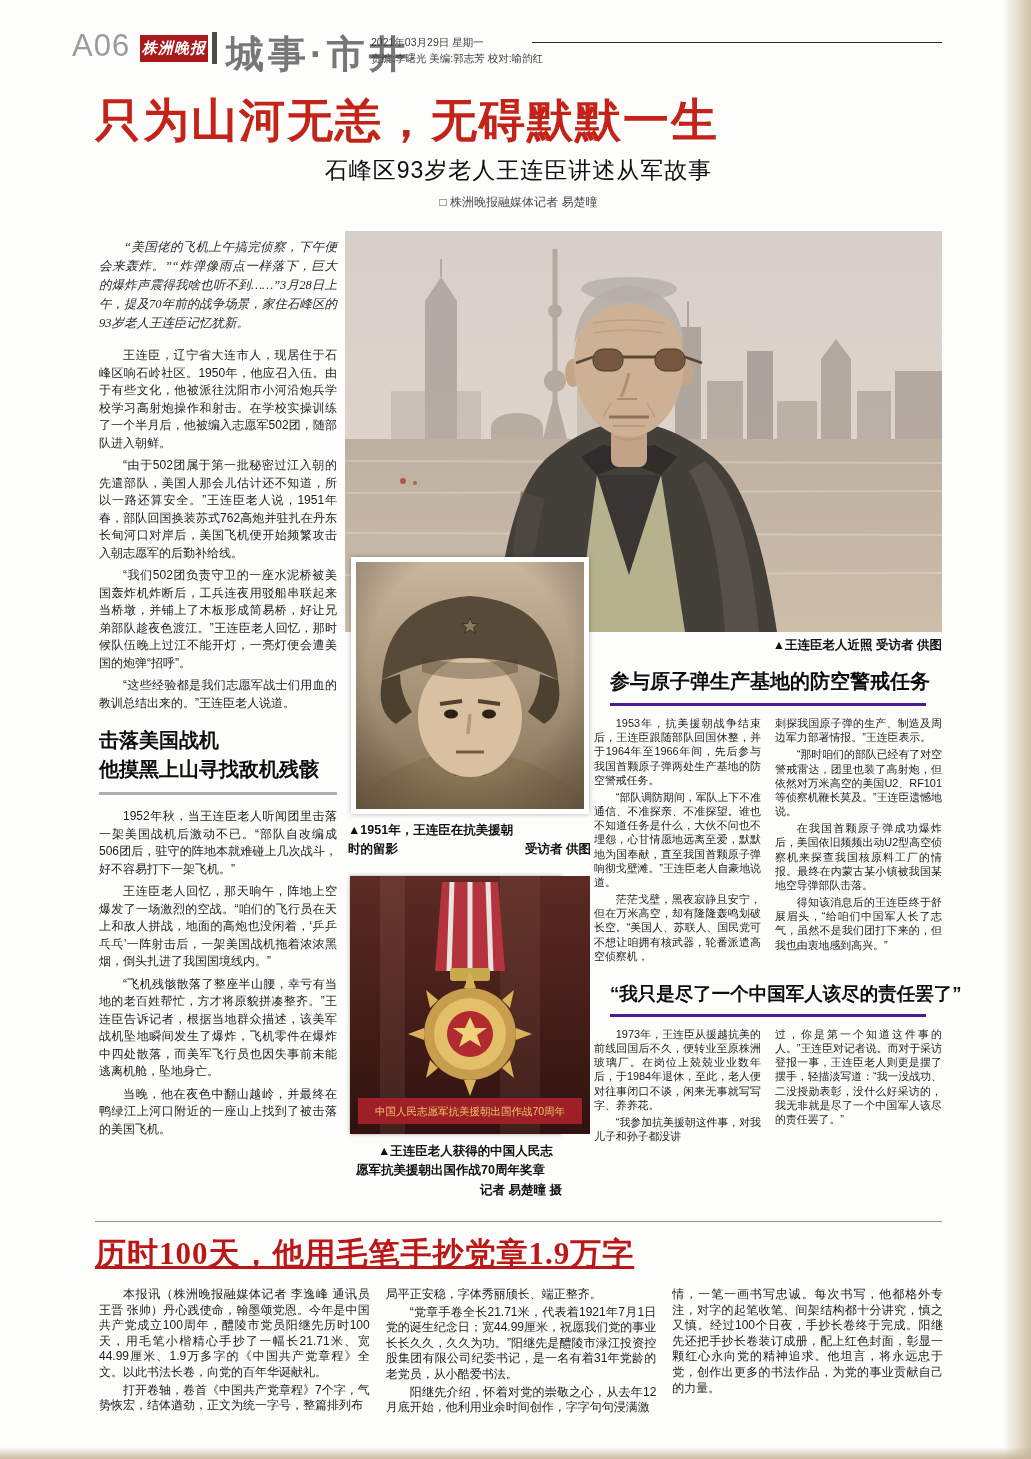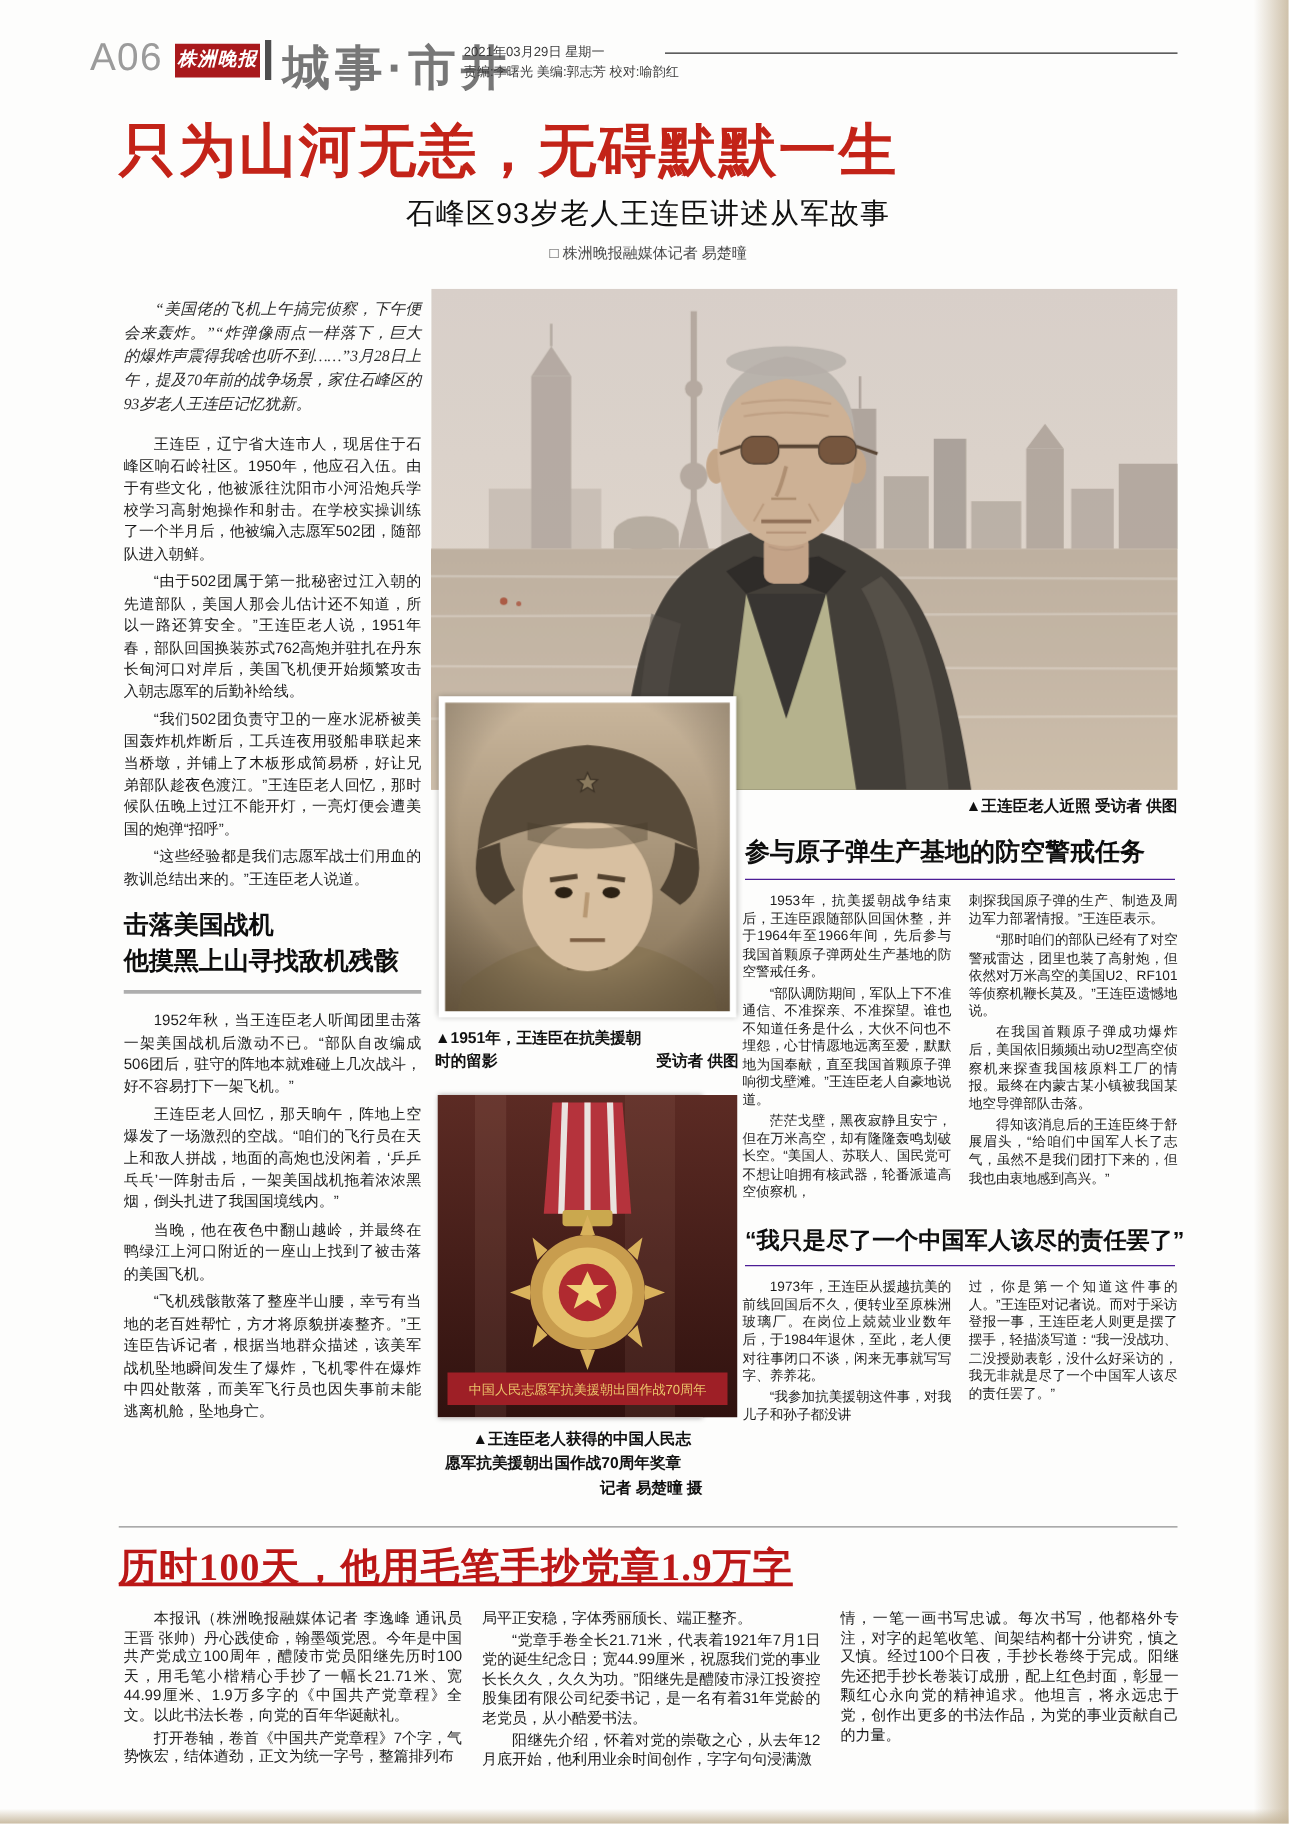--- a/index.html
+++ b/index.html
@@ -28,22 +28,22 @@
   .leftcol{left:99px;top:238px;width:238px;}
   .lead{font-family:"Liberation Serif","DejaVu Serif",serif;font-style:italic;font-size:12.5px;
         line-height:1.52;text-align:justify;text-indent:2em;color:#2a2a2a;margin:0 0 14px;}
   .colhead{font-size:20px;font-weight:bold;color:#0e0e0e;line-height:1.42;padding-bottom:9px;
            border-bottom:3px solid #aeaeae;margin:14px 0 13px;}
   .colhead span{display:block;}
   .bodyp{font-size:12px;line-height:1.46;text-align:justify;text-indent:2em;margin:0 0 5px;color:#1b1b1b;}
 
   
   .rightarea{left:594px;top:668px;width:348px;}
-  .rhead{font-size:20px;font-weight:bold;color:#0e0e0e;padding-bottom:8px;border-bottom:1px solid #4c1d95;
-         margin:0 2px 10px;white-space:nowrap;}
+  .rhead{font-size:20px;font-weight:bold;color:#0e0e0e;padding-bottom:8px;border-bottom:3px solid #4c1d95;
+         margin:0 16px 10px;white-space:nowrap;}
   .rhead.quote{font-size:18.5px;margin-top:15px;}
   .twocol{display:flex;gap:14px;}
   .tc{width:167px;}
   .tc p{font-size:10.9px;line-height:1.3;text-align:justify;text-indent:2em;margin:0 0 3px;color:#1b1b1b;}
   .tc p.cont{text-indent:0;}
 
   
   .main-photo{left:345px;top:231px;width:597px;height:401px;z-index:1;}
   .main-caption{left:592px;top:637px;width:350px;text-align:right;font-size:12.5px;font-weight:600;color:#111;}
   .soldier{left:351px;top:557px;width:238px;height:257px;background:#fff;padding:5px;box-sizing:border-box;
@@ -95,22 +95,22 @@
     <p class="bodyp">王连臣，辽宁省大连市人，现居住于石峰区响石岭社区。1950年，他应召入伍。由于有些文化，他被派往沈阳市小河沿炮兵学校学习高射炮操作和射击。在学校实操训练了一个半月后，他被编入志愿军502团，随部队进入朝鲜。</p>
     <p class="bodyp">“由于502团属于第一批秘密过江入朝的先遣部队，美国人那会儿估计还不知道，所以一路还算安全。”王连臣老人说，1951年春，部队回国换装苏式762高炮并驻扎在丹东长甸河口对岸后，美国飞机便开始频繁攻击入朝志愿军的后勤补给线。</p>
     <p class="bodyp">“我们502团负责守卫的一座水泥桥被美国轰炸机炸断后，工兵连夜用驳船串联起来当桥墩，并铺上了木板形成简易桥，好让兄弟部队趁夜色渡江。”王连臣老人回忆，那时候队伍晚上过江不能开灯，一亮灯便会遭美国的炮弹“招呼”。</p>
     <p class="bodyp">“这些经验都是我们志愿军战士们用血的教训总结出来的。”王连臣老人说道。</p>
     <div class="colhead">
       <span>击落美国战机</span>
       <span>他摸黑上山寻找敌机残骸</span>
     </div>
     <p class="bodyp">1952年秋，当王连臣老人听闻团里击落一架美国战机后激动不已。“部队自改编成506团后，驻守的阵地本就难碰上几次战斗，好不容易打下一架飞机。”</p>
     <p class="bodyp">王连臣老人回忆，那天晌午，阵地上空爆发了一场激烈的空战。“咱们的飞行员在天上和敌人拼战，地面的高炮也没闲着，‘乒乒乓乓’一阵射击后，一架美国战机拖着浓浓黑烟，倒头扎进了我国国境线内。”</p>
+    <p class="bodyp">“飞机残骸散落了整座半山腰，幸亏有当地的老百姓帮忙，方才将原貌拼凑整齐。”王连臣告诉记者，根据当地群众描述，该美军战机坠地瞬间发生了爆炸，飞机零件在爆炸中四处散落，而美军飞行员也因失事前未能逃离机舱，坠地身亡。</p>
     <p class="bodyp">当晚，他在夜色中翻山越岭，并最终在鸭绿江上河口附近的一座山上找到了被击落的美国飞机。</p>
-    <p class="bodyp">“飞机残骸散落了整座半山腰，幸亏有当地的老百姓帮忙，方才将原貌拼凑整齐。”王连臣告诉记者，根据当地群众描述，该美军战机坠地瞬间发生了爆炸，飞机零件在爆炸中四处散落，而美军飞行员也因失事前未能逃离机舱，坠地身亡。</p>
   </div>
 
   <div class="abs main-photo">
     <svg width="597" height="401" viewBox="0 0 597 401">
       <defs>
         <linearGradient id="sky" x1="0" y1="0" x2="0" y2="1">
           <stop offset="0" stop-color="#d8d0ca"></stop>
             <stop offset="1" stop-color="#e4d9cd"></stop>
         </linearGradient>
         <linearGradient id="wat" x1="0" y1="0" x2="0" y2="1">

